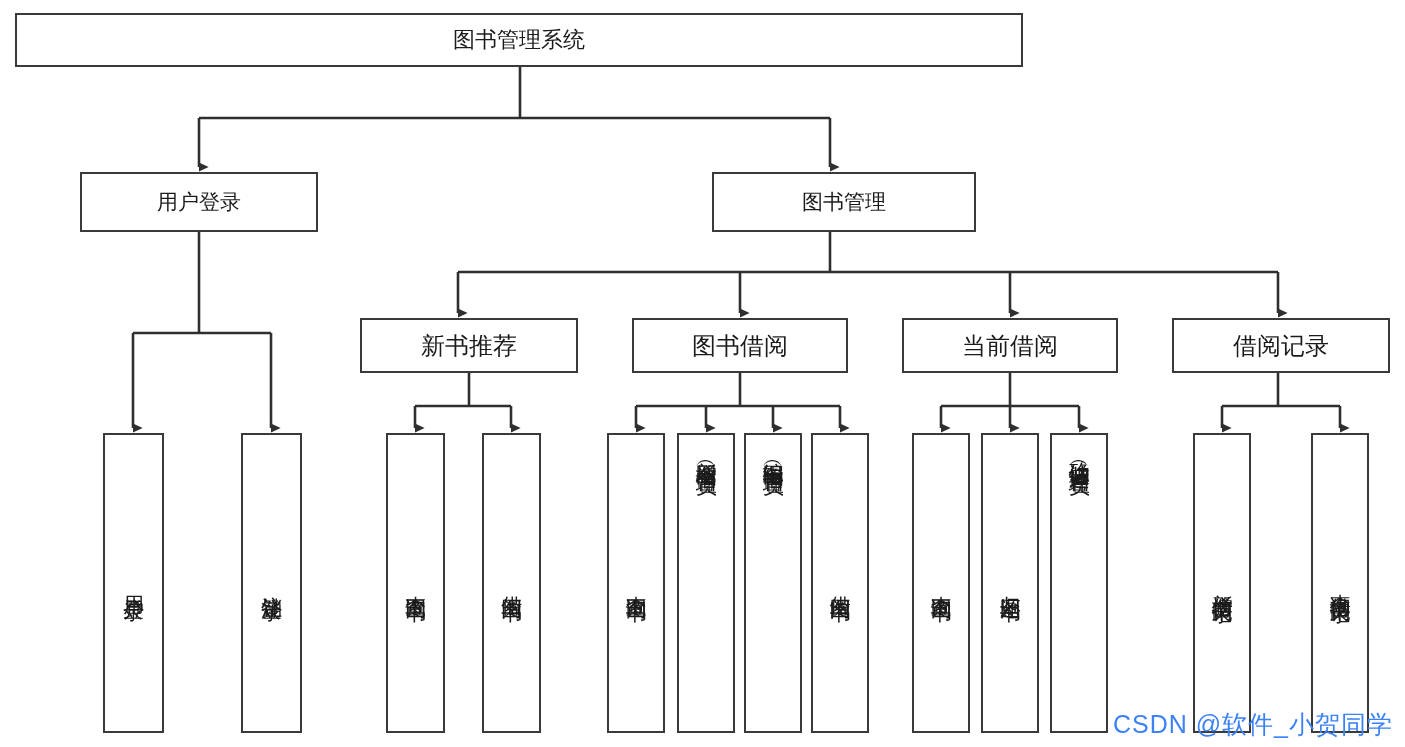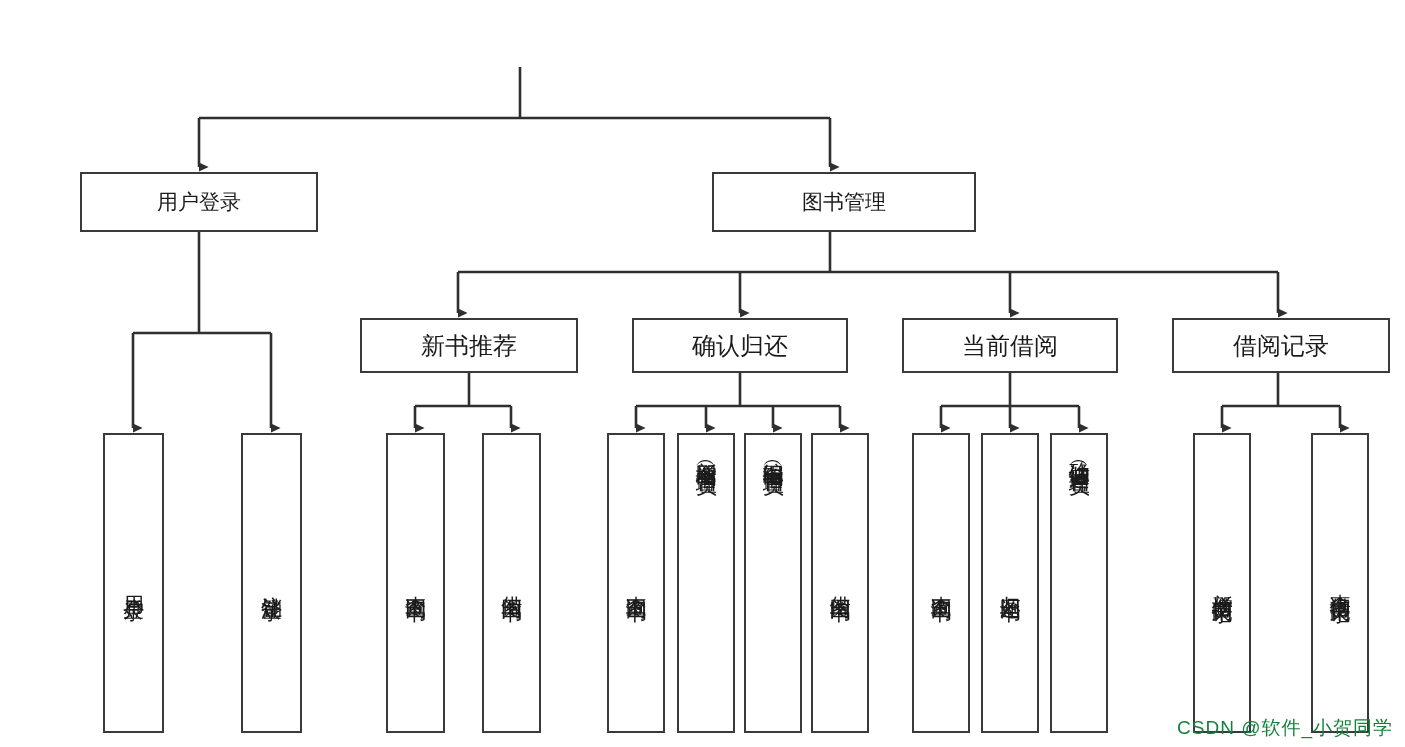--- a/index.html
+++ b/index.html
@@ -60,22 +60,22 @@
     justify-content:center;
     align-items:flex-start;
     width:100%;
     height:100%;
   }
   .leaf.center .leaf-inner{ align-items:center; }
   .watermark{
     position:absolute;
     right:12px;
     bottom:6px;
-    font-size:19px;
-    color:#15803d;
+    font-size:25px;
+    color:#3b82f6;
     letter-spacing:1px;
     z-index:5;
     user-select:none;
   }
 </style>
 </head>
 <body>
 
 <div id="canvas">
 
@@ -124,35 +124,38 @@
       <path d="M 1010 406 L 1010 428" marker-end="url(#arrow)"></path>
       <path d="M 1079 406 L 1079 428" marker-end="url(#arrow)"></path>
 
       <path d="M 1278 373 L 1278 406"></path>
       <path d="M 1222 406 L 1340 406"></path>
       <path d="M 1222 406 L 1222 428" marker-end="url(#arrow)"></path>
       <path d="M 1340 406 L 1340 428" marker-end="url(#arrow)"></path>
     </g>
   </svg>
 
+  <div class="node root" style="left:15px; top:13px; width:1008px; height:54px;">
+    <span>图书管理系统</span>
+  </div>
 
   <div class="node lvl2" style="left:80px; top:172px; width:238px; height:60px;">
     <span>用户登录</span>
   </div>
 
   <div class="node lvl2" style="left:712px; top:172px; width:264px; height:60px;">
     <span>图书管理</span>
   </div>
 
   <div class="node lvl3" style="left:360px; top:318px; width:218px; height:55px;">
     <span>新书推荐</span>
   </div>
 
   <div class="node lvl3" style="left:632px; top:318px; width:216px; height:55px;">
-    <span>确认归还</span>
+    <span>图书借阅</span>
   </div>
 
   <div class="node lvl3" style="left:902px; top:318px; width:216px; height:55px;">
     <span>当前借阅</span>
   </div>
 
   <div class="node lvl3" style="left:1172px; top:318px; width:218px; height:55px;">
     <span>借阅记录</span>
   </div>
 

